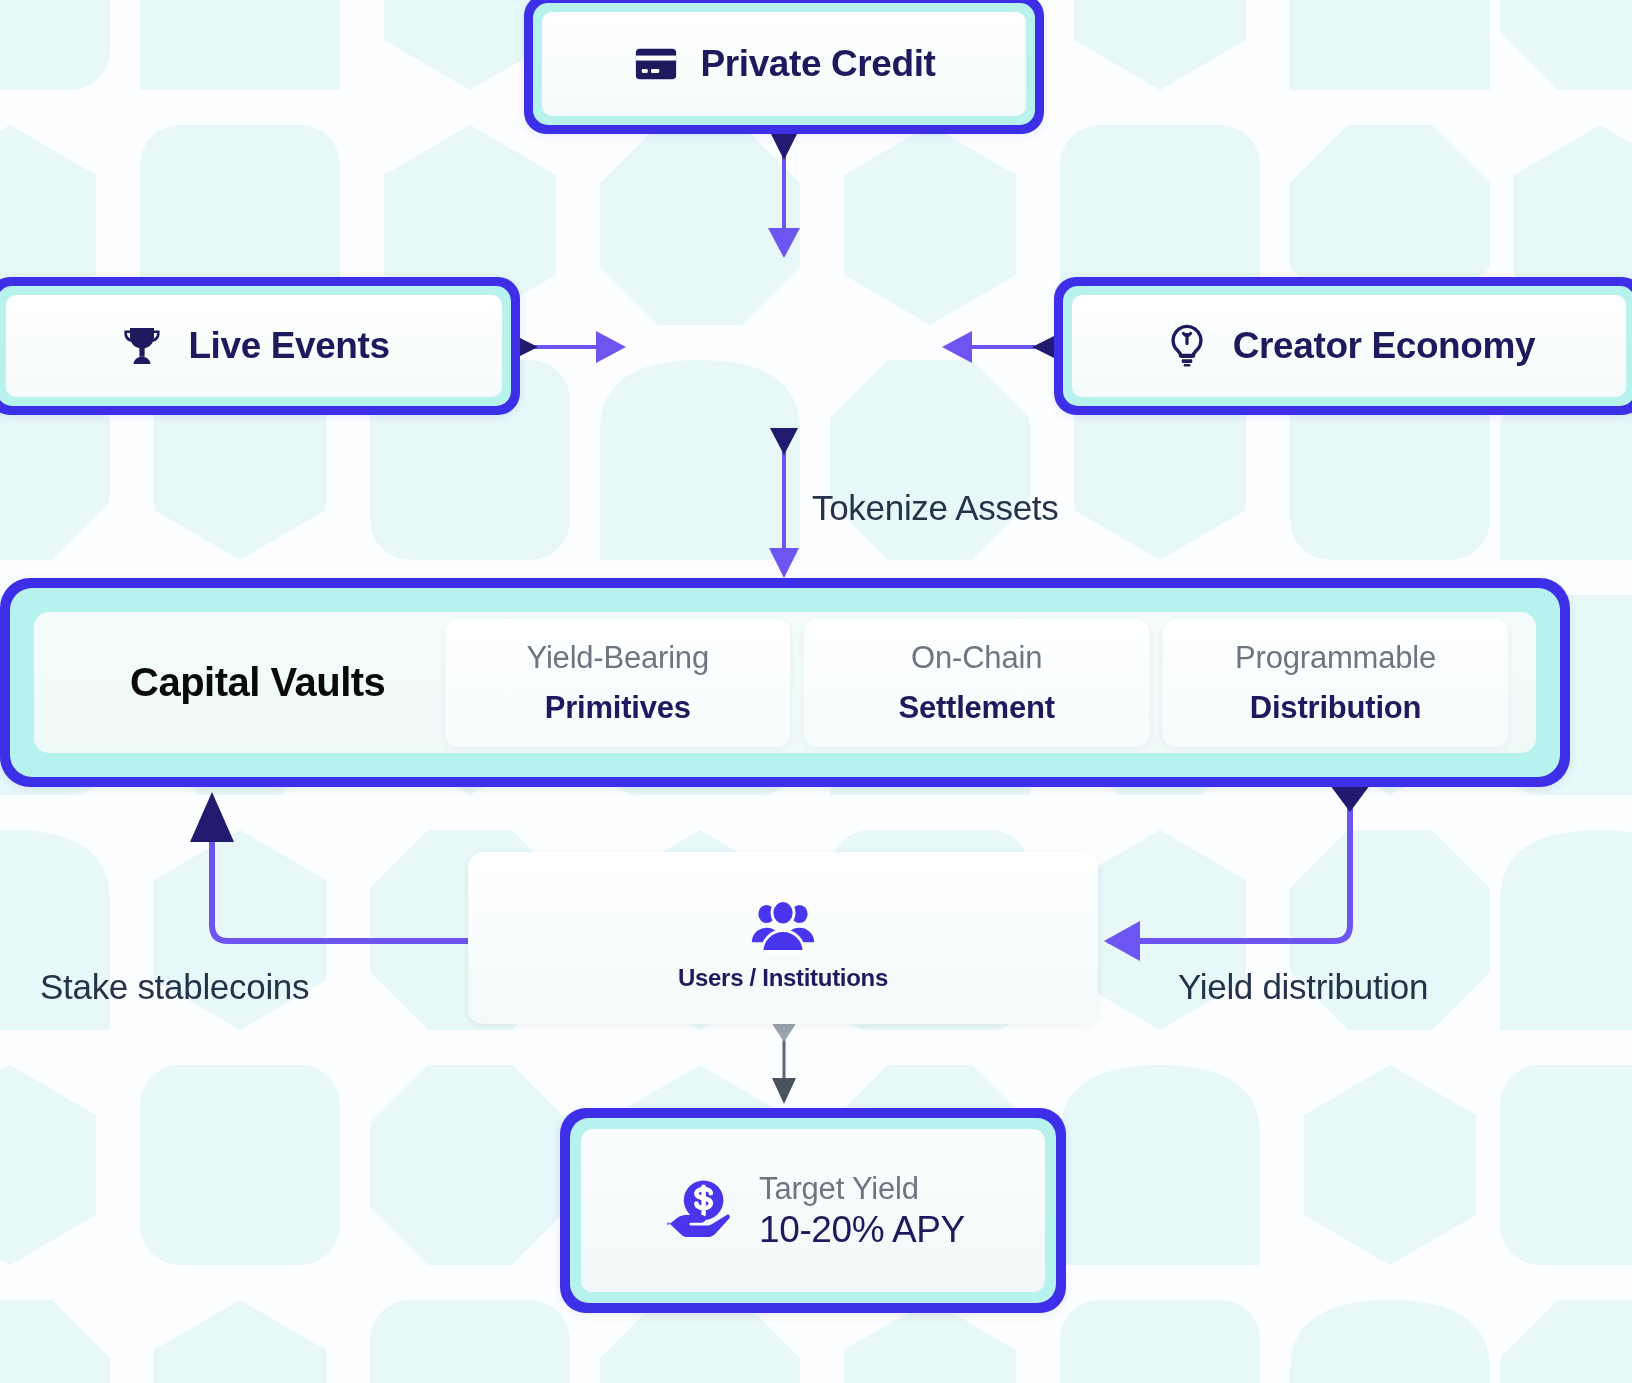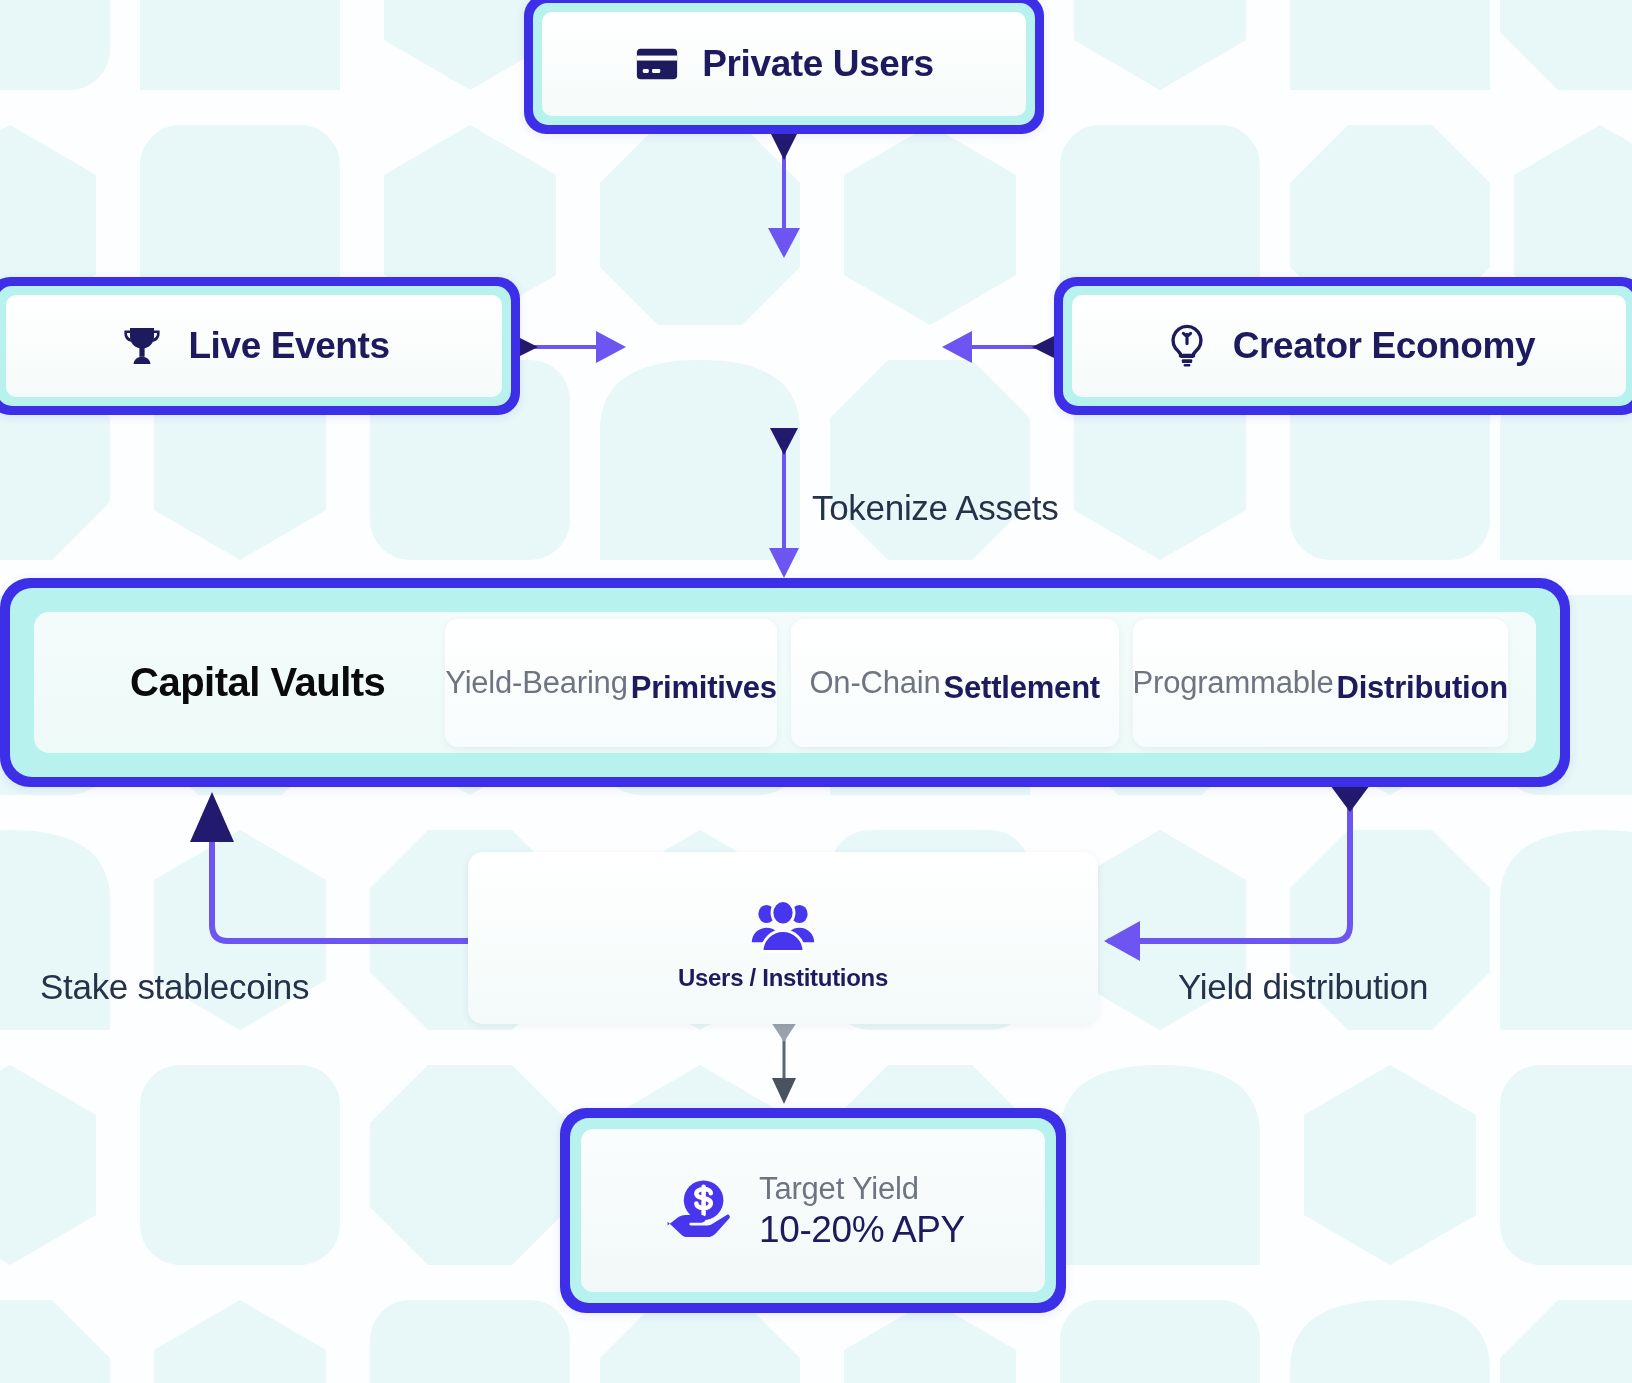--- a/index.html
+++ b/index.html
@@ -146,20 +146,21 @@
     gap: 14px;
     flex: 1;
     height: 128px;
   }
   .vault-card {
     flex: 1;
     background: linear-gradient(180deg,#ffffff 0%,#f7fcfc 100%);
     border-radius: 13px;
     box-shadow: 0 2px 7px rgba(30,50,90,0.06);
     display: flex;
+    flex-direction: column;
     align-items: center;
     justify-content: center;
     gap: 3px;
   }
   .vault-card-top {
     font-size: 31px;
     font-weight: 400;
     color: #6f7580;
     letter-spacing: -0.2px;
     white-space: nowrap;
@@ -367,21 +368,21 @@
       <div class="ring-inner">
         <div class="card-white">
           <span class="icon-wrap">
             <svg width="46" height="46" viewBox="0 0 24 24" xmlns="http://www.w3.org/2000/svg">
               <rect x="1.5" y="4" width="21" height="16" rx="2" fill="#1d1a5e"></rect>
               <rect x="1.5" y="7.6" width="21" height="2.6" fill="#ffffff"></rect>
               <rect x="4.6" y="14.6" width="3.1" height="2.1" rx="0.6" fill="#ffffff"></rect>
               <rect x="9.4" y="14.6" width="4.3" height="2.1" rx="0.6" fill="#ffffff"></rect>
             </svg>
           </span>
-          <span class="node-label">Private Users</span>
+          <span class="node-label">Private Credit</span>
         </div>
       </div>
     </div>
   </div>
 
   <div class="node" id="node-live-events">
     <div class="ring-outer">
       <div class="ring-inner">
         <div class="card-white">
           <span class="icon-wrap">

